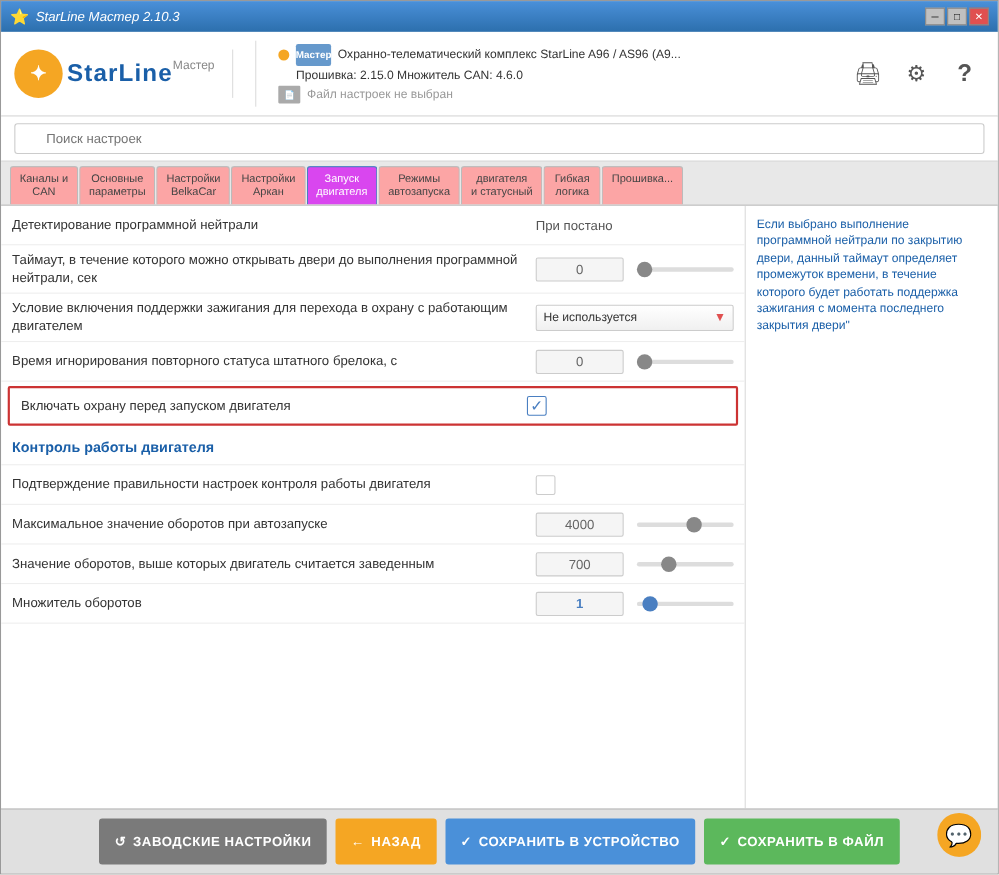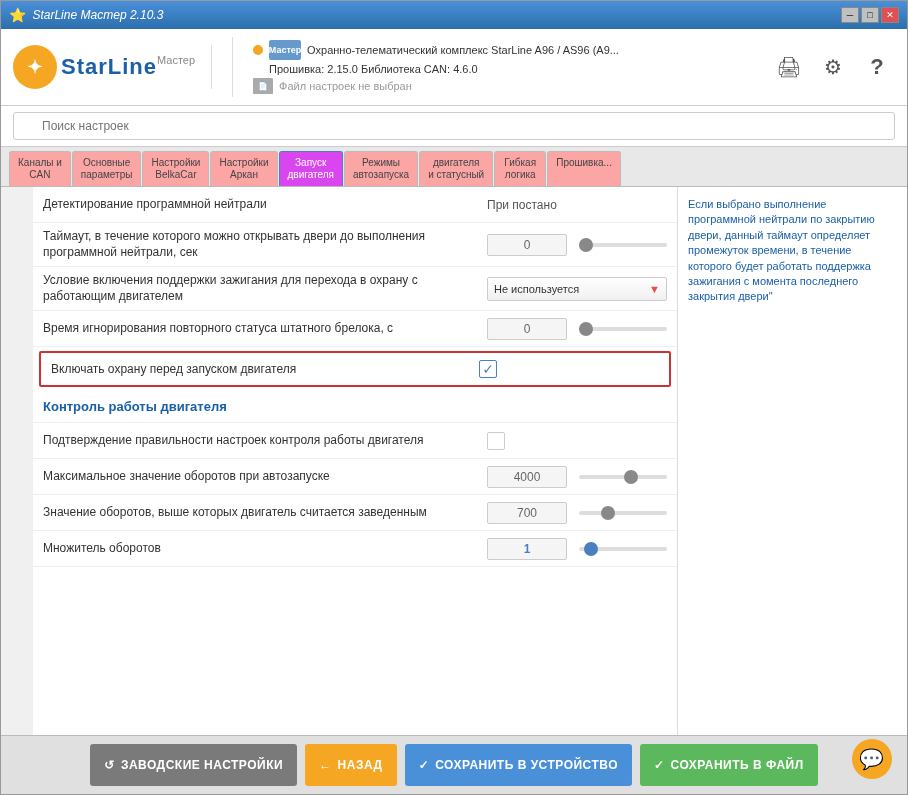--- a/index.html
+++ b/index.html
@@ -30,21 +30,21 @@
     .search-box { width: 100%; height: 28px; border: 1px solid #ccc; border-radius: 3px; padding: 0 8px 0 28px; font-size: 12px; color: #999; background: white; position: relative; }
     .search-wrapper { position: relative; width: 100%; }
     .search-icon-pos { position: absolute; left: 8px; top: 50%; transform: translateY(-50%); color: #aaa; font-size: 14px; }
 
     
     .tabs-row { background: #e8e8e8; display: flex; border-bottom: 1px solid #bbb; padding: 4px 8px 0; gap: 1px; overflow: hidden; }
     .tab { padding: 5px 8px; font-size: 11px; background: #fca5a5; border: 1px solid #bbb; border-bottom: none; border-radius: 3px 3px 0 0; cursor: pointer; color: #444; text-align: center; line-height: 1.3; min-width: 52px; }
     .tab.active { background: #d946ef; color: white; border-color: #4a7fc1; }
 
     
-    .main-content { flex: 1; display: flex; overflow: hidden; padding-left: 32px; }
+    .main-content { flex: 1; display: flex; overflow: hidden; }
     .settings-area { flex: 1; overflow-y: auto; background: white; padding: 0; }
     .tooltip-panel { width: 230px; background: white; border-left: 1px solid #ddd; padding: 10px; font-size: 11px; color: #1a5fa8; line-height: 1.4; }
 
     
     .setting-row { display: flex; align-items: center; padding: 6px 10px; border-bottom: 1px solid #eee; min-height: 36px; }
     .setting-row.highlighted { background: #fff; border: 2px solid #e05050; margin: 2px 4px; border-radius: 2px; }
     .setting-label { flex: 1; font-size: 12px; color: #333; line-height: 1.3; }
     .setting-control { min-width: 180px; display: flex; align-items: center; gap: 6px; }
     .setting-value-box { width: 80px; height: 22px; border: 1px solid #ccc; background: #f5f5f5; text-align: center; font-size: 12px; display: flex; align-items: center; justify-content: center; color: #666; border-radius: 2px; }
     .slider { flex: 1; height: 4px; background: #ddd; border-radius: 2px; position: relative; margin-left: 6px; }
@@ -105,21 +105,21 @@
     <div style="display:flex; flex-direction:column; gap:3px; flex:1;">
       <div class="device-row">
         <div class="device-dot"></div>
         <div style="width:32px; height:20px; background:#6699cc; border-radius:2px; display:flex; align-items:center; justify-content:center;">
           <span style="color:white; font-size:9px; font-weight:bold;">Мастер</span>
         </div>
         <span>Охранно-телематический комплекс StarLine A96 / AS96 (A9...</span>
       </div>
       <div class="device-row">
         <div style="width:10px;"></div>
-        <span>Прошивка: 2.15.0  Библиотека CAN: 4.6.0</span>
+        <span>Прошивка: 2.15.0  Множитель CAN: 4.6.0</span>
       </div>
       <div class="device-row">
         <div style="width:20px; height:16px; background:#aaa; border-radius:1px; display:flex; align-items:center; justify-content:center;">
           <span style="font-size:8px; color:white;">📄</span>
         </div>
         <span style="color:#999;">Файл настроек не выбран</span>
       </div>
     </div>
     <div class="header-actions">
       <button class="header-btn">🖨</button>

